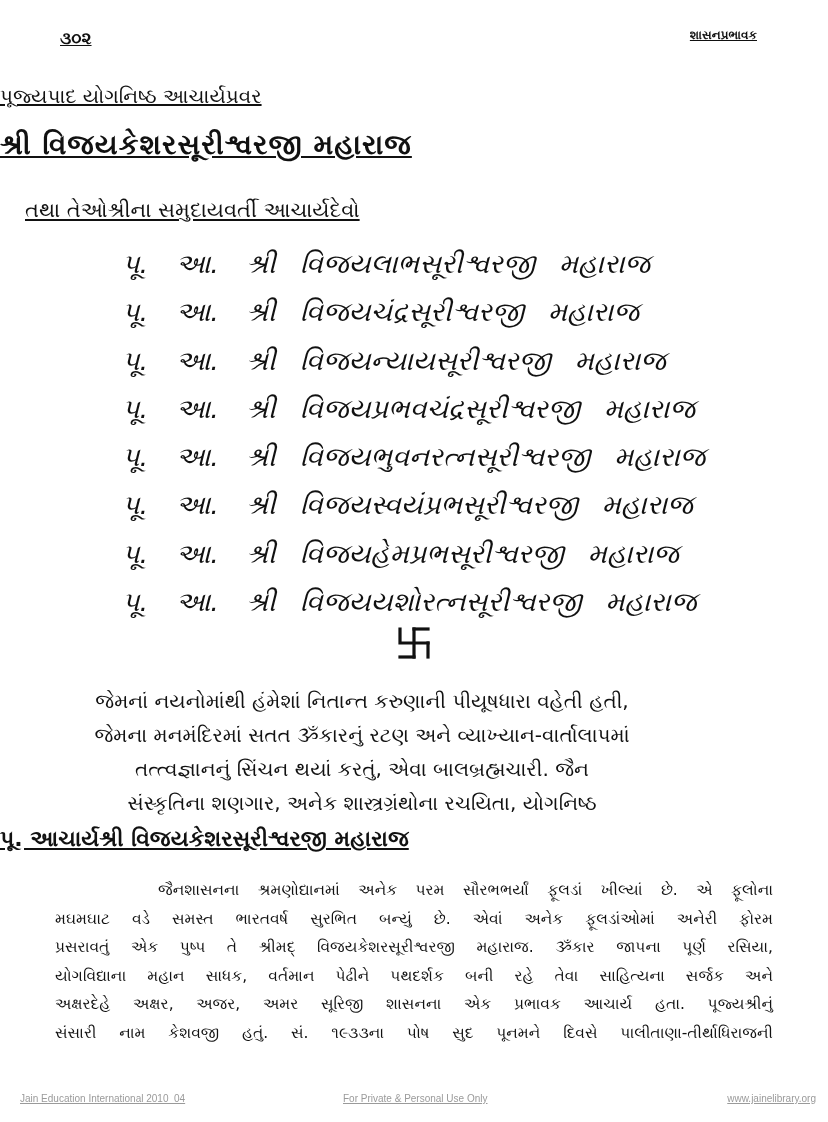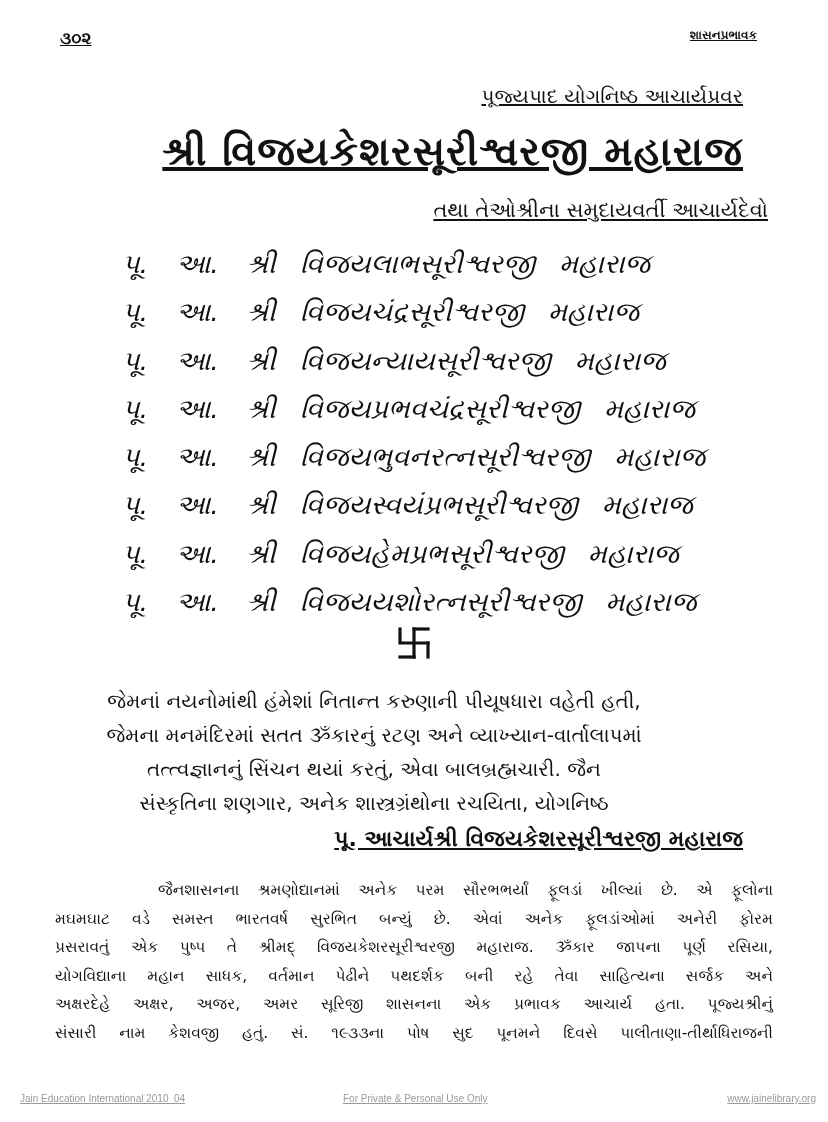--- a/index.html
+++ b/index.html
@@ -3,35 +3,35 @@
   <meta charset="utf-8">
   <style>
     html, body { margin: 0; padding: 0; background: #ffffff; }
     body {
       width: 828px; height: 1122px; position: relative; overflow: hidden;
       font-family: "DejaVu Sans", sans-serif; color: #111111;
     }
     .abs { position: absolute; white-space: nowrap; text-decoration: underline; }
     .page-number { left: 60px; top: 28px; font-size: 17px; font-weight: bold; }
     .running-head { right: 71px; top: 28px; font-size: 12px; font-weight: bold; }
-    .center { left: 0; width: 736px; text-align: right; padding-left: 7px; }
+    .center { left: 0; width: 736px; text-align: left; }
     .honorific-line { top: 84px; font-size: 20px; }
-    .main-title { top: 128px; font-size: 40px; font-weight: bold; letter-spacing: 1px; }
+    .main-title { top: 128px; font-size: 28px; font-weight: bold; letter-spacing: 1px; }
     .subtitle { top: 198px; font-size: 21px; margin-left: 25px; }
     .acharya-list { position: absolute; left: 122px; top: 240px; margin: 0; padding: 0; list-style: none; }
     .acharya-list li {
       height: 48.3px; line-height: 48px; font-size: 27px; white-space: nowrap; font-style: italic;
     }
     .acharya-list li span { display: inline-block; }
     .acharya-list .pu { width: 54px; }
     .acharya-list .aa { width: 70px; }
     .acharya-list .shri { width: 54px; }
     .acharya-list .name { margin-right: 24px; }
     .swastika { left: 397px; top: 626px; width: 34px; height: 34px; }
-    .tribute { position: absolute; left: 16px; width: 716px; top: 684px; text-align: center; }
+    .tribute { position: absolute; left: 4px; width: 716px; top: 684px; text-align: center; }
     .tribute div { font-size: 20px; line-height: 34px; height: 34px; }
     .tribute-name { top: 826px; font-size: 22px; font-weight: bold; }
     .bio { position: absolute; left: 55px; width: 718px; top: 876px; }
     .bio div { font-size: 15.5px; line-height: 28.5px; height: 28.5px; white-space: nowrap; text-align: justify; text-align-last: justify; }
     .bio .first { padding-left: 103px; }
     .footer { top: 1093px; font-size: 10px; color: #9a9a9a; font-family: "Liberation Sans", sans-serif; }
     .footer-left { left: 20px; }
     .footer-center { left: 343px; }
     .footer-right { right: 12px; }
   </style>

